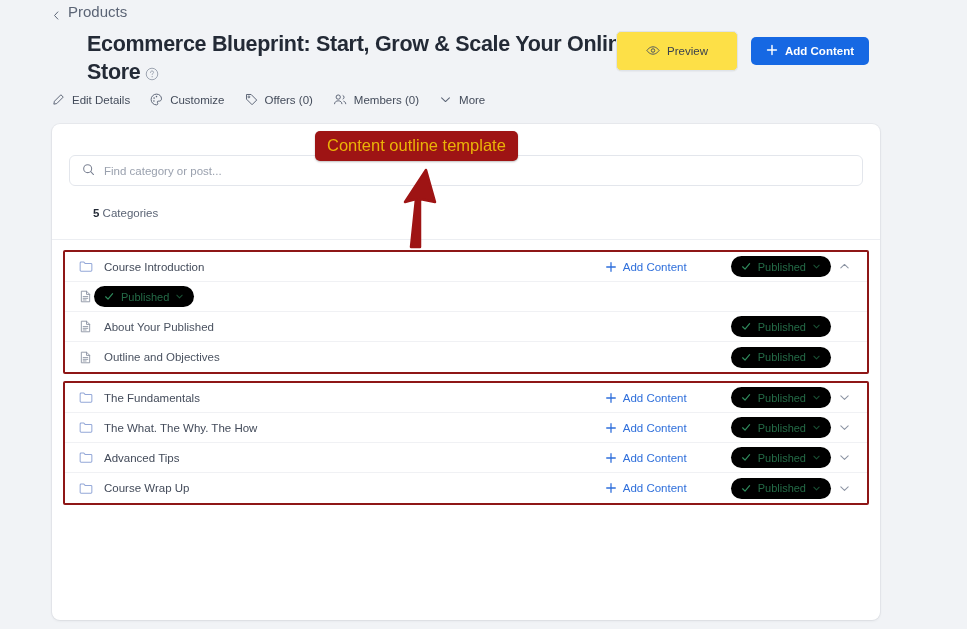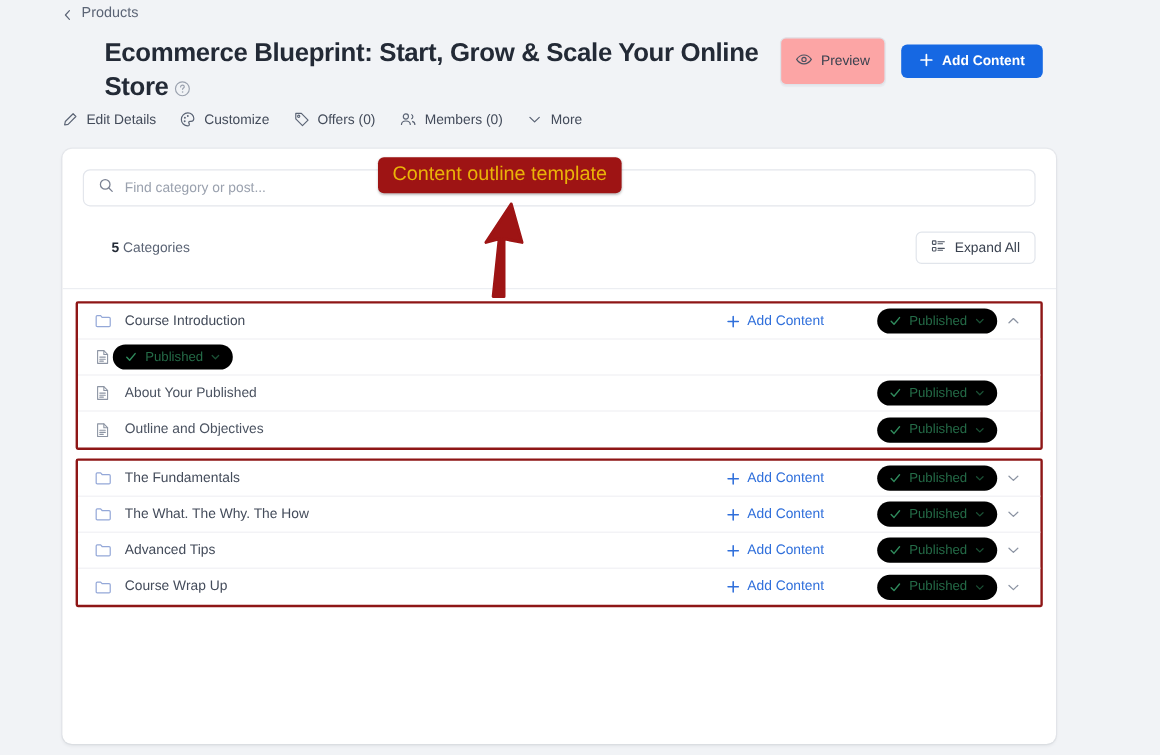--- a/index.html
+++ b/index.html
@@ -8,21 +8,21 @@
     background: #f1f3f6;
     font-family: "Liberation Sans", sans-serif;
     overflow: hidden;
   }
   .page { position: relative; width: 967px; height: 629px; }
 
   
   .breadcrumb {
     position: absolute; left: 52px; top: 3px;
     display: flex; align-items: flex-end; gap: 7px;
-    font-size: 12px; color: #5b6475;
+    font-size: 15px; color: #5b6475;
   }
   .breadcrumb .chev { display: block; width: 9px; height: 9px; }
 
   
   .title-wrap {
     position: absolute; left: 52px; top: 30px; width: 600px; margin-left: 35px;
   }
   .title {
     font-size: 21.5px; font-weight: bold; color: #232a36;
     line-height: 1.32; letter-spacing: -0.3px;
@@ -32,22 +32,22 @@
     width: 14px; height: 14px;
   }
 
   
   .hdr-actions {
     position: absolute; right: 98px; top: 31px;
     display: flex; align-items: center; gap: 13px;
   }
   .btn-preview {
     display: flex; align-items: center; gap: 7px;
-    height: 40px; padding: 0 12px;
-    background: #fca5a5; border: 1px solid #dfe3e9; border-radius: 5px;
+    height: 40px; padding: 0 29px;
+    background: #fde047; border: 1px solid #dfe3e9; border-radius: 5px;
     font-size: 11.5px; color: #39414f; cursor: pointer;
     box-shadow: 0 1px 1px rgba(17,24,39,.04);
   }
   .btn-add {
     display: flex; align-items: center; gap: 7px;
     height: 28px; padding: 0 15px;
     background: #1668e3; border: none; border-radius: 5px;
     font-size: 11.5px; font-weight: bold; color: #fff; cursor: pointer;
   }
 
@@ -64,21 +64,21 @@
 
   
   .card {
     position: absolute; left: 52px; top: 124px;
     width: 828px; height: 496px;
     background: #fff; border-radius: 8px;
     box-shadow: 0 1px 3px rgba(17,24,39,.07), 0 0 0 1px rgba(17,24,39,.04);
     overflow: hidden;
   }
 
-  .search-row { padding: 17px 17px 0 17px; }
+  .search-row { padding: 17px 17px 0 17px; margin-top: 14px; }
   .search-box {
     display: flex; align-items: center; gap: 9px;
     height: 31px; padding: 0 12px;
     border: 1px solid #e3e6ec; border-radius: 6px;
     background: #fff;
   }
   .search-box input {
     border: none; outline: none; flex: 1;
     font-size: 11.5px; color: #39414f;
     font-family: "Liberation Sans", sans-serif; background: transparent;
@@ -253,30 +253,20 @@
               <circle cx="6.1" cy="6.1" r="4.3" fill="none" stroke="#7b8293" stroke-width="1.15"></circle>
               <path d="M9.4 9.4l3 3" stroke="#7b8293" stroke-width="1.15" stroke-linecap="round"></path>
             </svg>
         </span>
         <input type="text" placeholder="Find category or post..." style="">
       </div>
     </div>
 
     <div class="meta-row">
       <div class="cat-count"><b>5</b><span> Categories</span></div>
-      <button class="btn-expand">
-        <span>
-          <svg viewBox="0 0 14 14" width="12" height="12">
-              <rect x="1.2" y="2" width="3.4" height="3.4" rx=".6" fill="none" stroke="#4a5260" stroke-width="1.05"></rect>
-              <rect x="1.2" y="8.4" width="3.4" height="3.4" rx=".6" fill="none" stroke="#4a5260" stroke-width="1.05"></rect>
-              <path d="M6.6 2.9h6.2M6.6 4.8h4.4M6.6 9.3h6.2M6.6 11.2h4.4" stroke="#4a5260" stroke-width="1.05" stroke-linecap="round"></path>
-            </svg>
-        </span>
-        <span>Expand All</span>
-      </button>
     </div>
 
     <div class="divider"></div>
 
     <div class="groups">
 
       <div class="group">
 
         <div class="row">
           <span class="ico">

